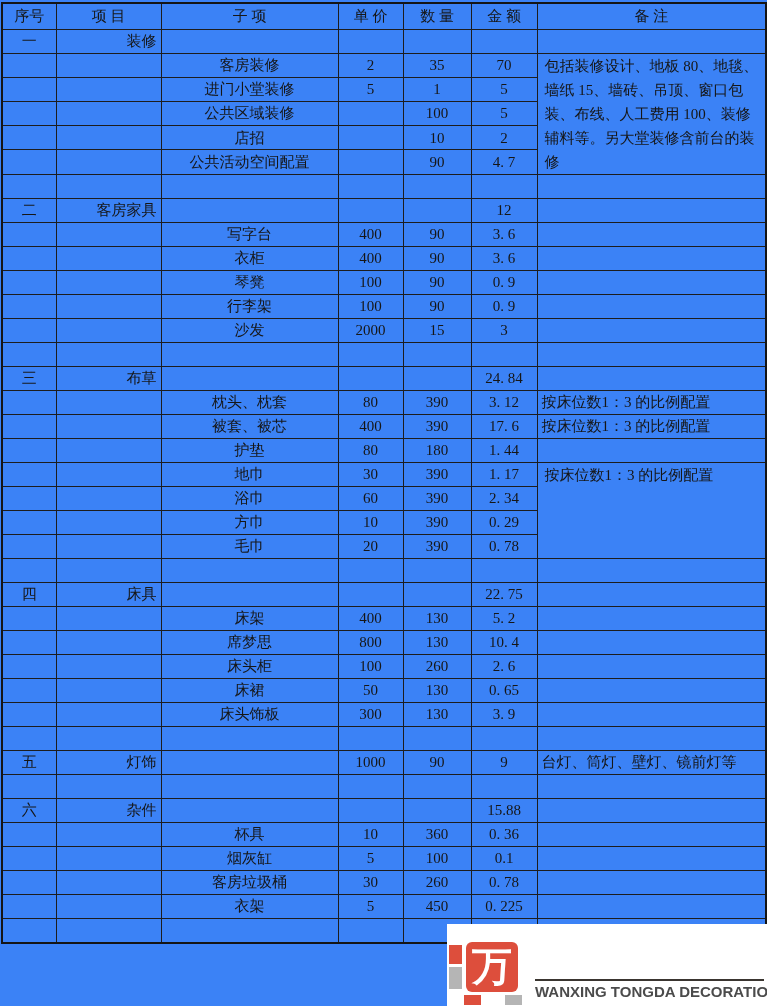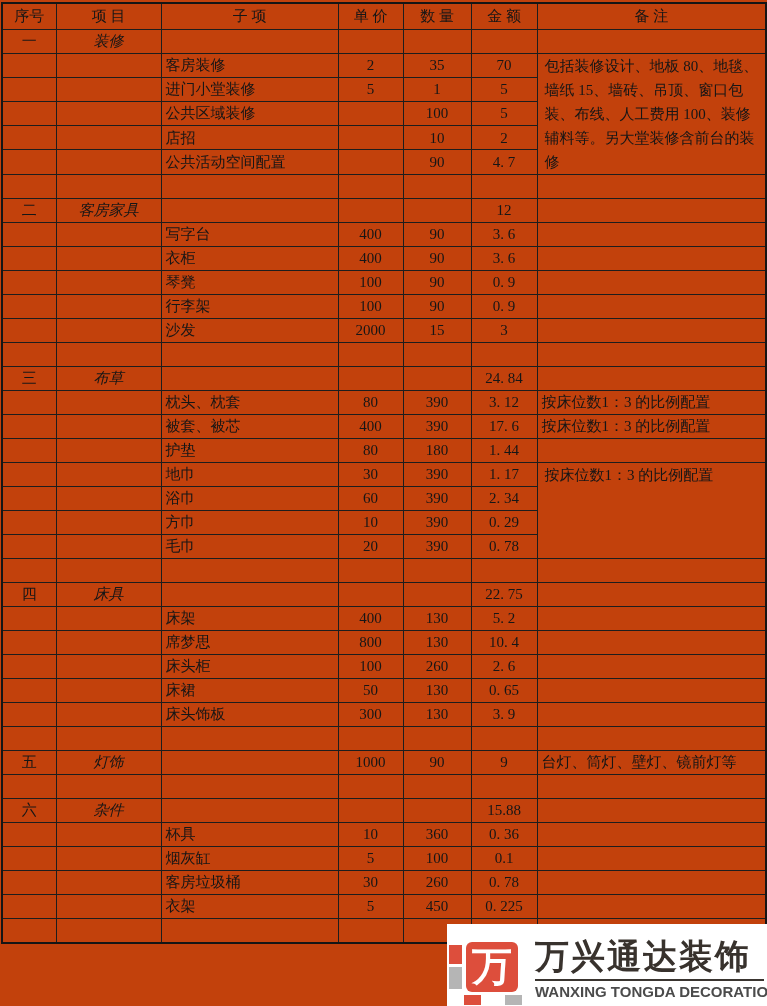--- a/index.html
+++ b/index.html
@@ -1,20 +1,20 @@
 <!DOCTYPE html>
 <html><head>
 <meta charset="utf-8">
 <style>
   html,body{margin:0;padding:0;}
   body{background:#e8e8e8;}
   .page{
     position:relative;
     width:767px;height:1006px;
-    background:#c2410c;
+    background:#3b82f6;
     overflow:hidden;
     font-family:"Liberation Serif","DejaVu Serif",serif;
     color:#161616;
   }
   table.cost-table{
     position:absolute;left:1px;top:2px;
     width:764px;
     border-collapse:collapse;
     table-layout:fixed;
     font-size:15px;
@@ -25,22 +25,22 @@
     overflow:hidden;
     white-space:nowrap;
     height:23px;
     line-height:22px;
   }
   .cost-table{border:2px solid #151515;}
   .cost-table thead tr{height:26px;}
   .cost-table tbody tr{height:24px;}
   .cost-table th{font-weight:normal;text-align:center;font-size:15px;}
   .col0{text-align:center;}
-  .col1{text-align:center;padding-left:10px;font-style:italic;}
-  .col2{text-align:left;padding-left:8px;}
+  .col1{text-align:right;padding-left:10px;}
+  .col2{text-align:center;padding-left:8px;}
   .col3,.col4,.col5{text-align:center;}
   .col6{text-align:left;padding-left:7px;}
   td.wrap{
     vertical-align:top;
     white-space:normal;
     line-height:24px;
     padding:0 6px 0 7px;
     text-align:left;
   }
   tr.tall{height:86px;}
@@ -453,19 +453,18 @@
     <div class="wm-icon">
       <div class="wm-sq sq-a"></div>
       <div class="wm-sq sq-b"></div>
       <div class="wm-main">
         <span class="wm-glyph">万</span>
       </div>
       <div class="wm-sq sq-c"></div>
       <div class="wm-sq sq-d"></div>
     </div>
     <div class="wm-text">
-      <div class="wm-cn">万兴通达装饰</div>
       <div class="wm-rule"></div>
       <div class="wm-en">WANXING TONGDA DECORATION</div>
     </div>
   </div>
 
 </div>
 
 </body></html>

